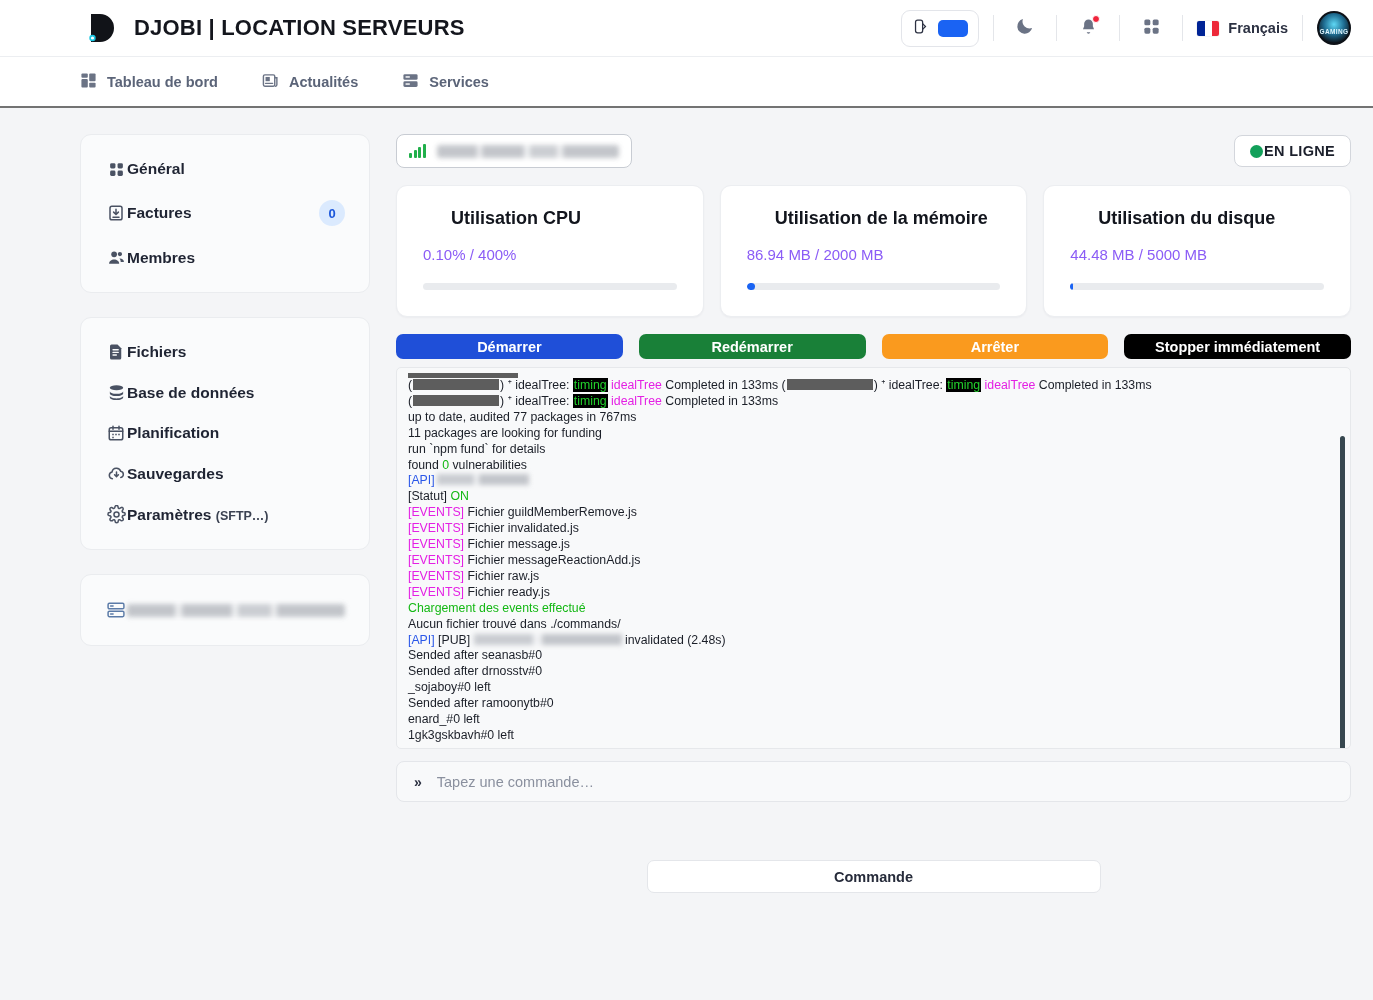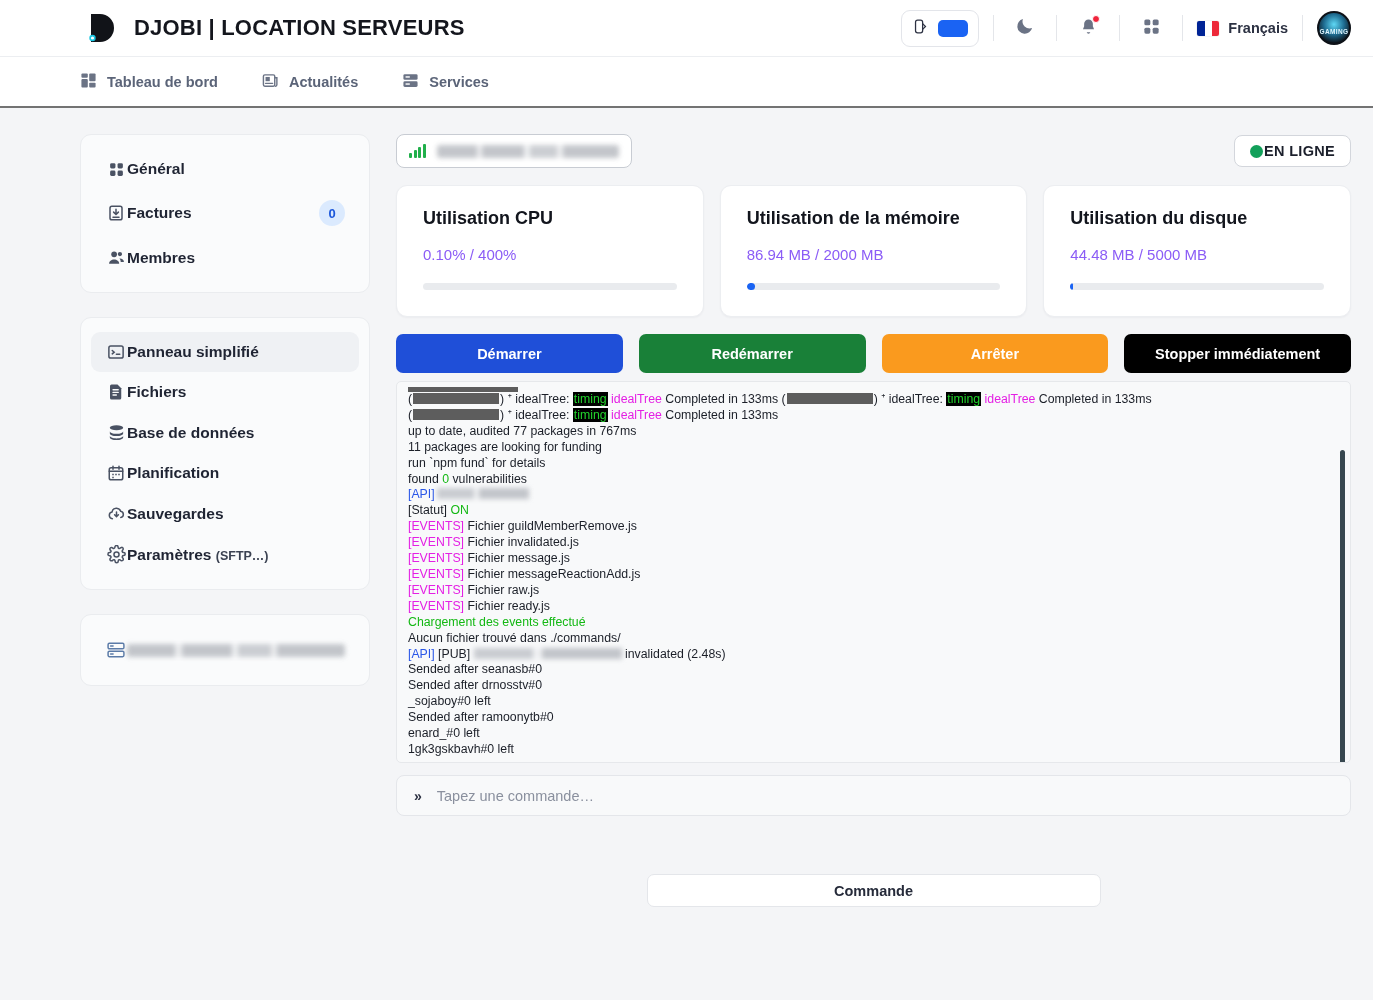--- a/index.html
+++ b/index.html
@@ -119,28 +119,28 @@
     padding: 7px 15px; font-size: 14.5px; font-weight: 700;
     letter-spacing: .3px; color: #1b1f2b; cursor: pointer;
   }
   .dot-green { width: 13px; height: 13px; border-radius: 50%; background: #12a05a; }
 
   .stats { display: flex; gap: 16px; }
   .stat {
     flex: 1; background: #fff; border: 1px solid #eceef1; border-radius: 11px;
     padding: 22px 26px 26px; box-shadow: 0 1px 2px rgba(16,24,40,.04);
   }
-  .stat-title { font-size: 18px; font-weight: 700; color: #12151d; margin-bottom: 17px; }
+  .stat-title { font-size: 18px; font-weight: 700; color: #12151d; margin-bottom: 17px; margin-left: 28px; }
   .stat-value { font-size: 15px; color: #8b5cf6; margin-bottom: 20px; }
   .track { height: 7px; border-radius: 4px; background: #e9ebee; position: relative; overflow: hidden; }
   .fill { position: absolute; left: 0; top: 0; height: 100%; background: #1a63f3; border-radius: 4px; }
 
   .actions { display: flex; gap: 16px; margin-top: 17px; }
   .act {
-    flex: 1; height: 39px; border: none; border-radius: 7px;
+    flex: 1; height: 25px; border: none; border-radius: 7px;
     color: #fff; font-size: 14.5px; font-weight: 700; cursor: pointer;
     font-family: "Liberation Sans", sans-serif;
   }
 
   .console {
     margin-top: 8px; height: 382px; background: #f8f9fa;
     border: 1px solid #e6e8eb; border-radius: 5px;
     position: relative; overflow: hidden;
     font-family: "Liberation Sans", sans-serif;
     font-size: 12.3px; line-height: 15.9px; color: #1b1f28;
@@ -320,29 +320,20 @@
               <circle cx="16.3" cy="7.6" r="2.7"></circle>
             <path d="M2.6 20c0-3.6 2.9-5.6 6.4-5.6s6.4 2 6.4 5.6z"></path>
               <path d="M16.2 13.2c3 0 5.2 1.7 5.2 4.5h-4.1c0-1.7-.5-3.2-1.6-4.4z"></path>
           </svg>
         </span>
         <span class="side-label">Membres</span>
       </div>
     </div>
 
     <div class="card">
-      <div class="side-item active">
-        <span class="side-ico">
-          <svg width="18" height="18" viewBox="0 0 24 24" fill="none" stroke="#4a5263" stroke-width="2" stroke-linecap="round">
-            <rect x="2.5" y="4" width="19" height="16" rx="2.5"></rect>
-              <path d="M7 10l2.6 2.2L7 14.5M12.5 15h4.5"></path>
-          </svg>
-        </span>
-        <span class="side-label">Panneau simplifié</span>
-      </div>
       <div class="side-item">
         <span class="side-ico">
           <svg width="18" height="18" viewBox="0 0 24 24" fill="#4a5263">
             <path d="M6 2h8l5 5v13a2 2 0 0 1-2 2H6a2 2 0 0 1-2-2V4a2 2 0 0 1 2-2z"></path>
             <path d="M8 9h7M8 12.5h7M8 16h4.5" stroke="#fafbfc" stroke-width="1.7" stroke-linecap="round"></path>
           </svg>
         </span>
         <span class="side-label">Fichiers</span>
       </div>
       <div class="side-item">

